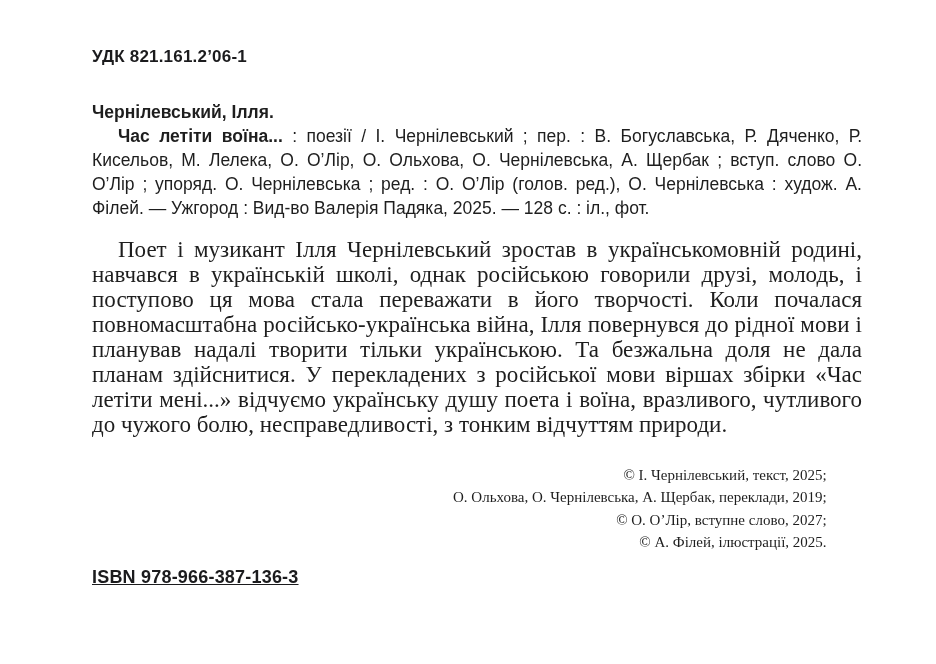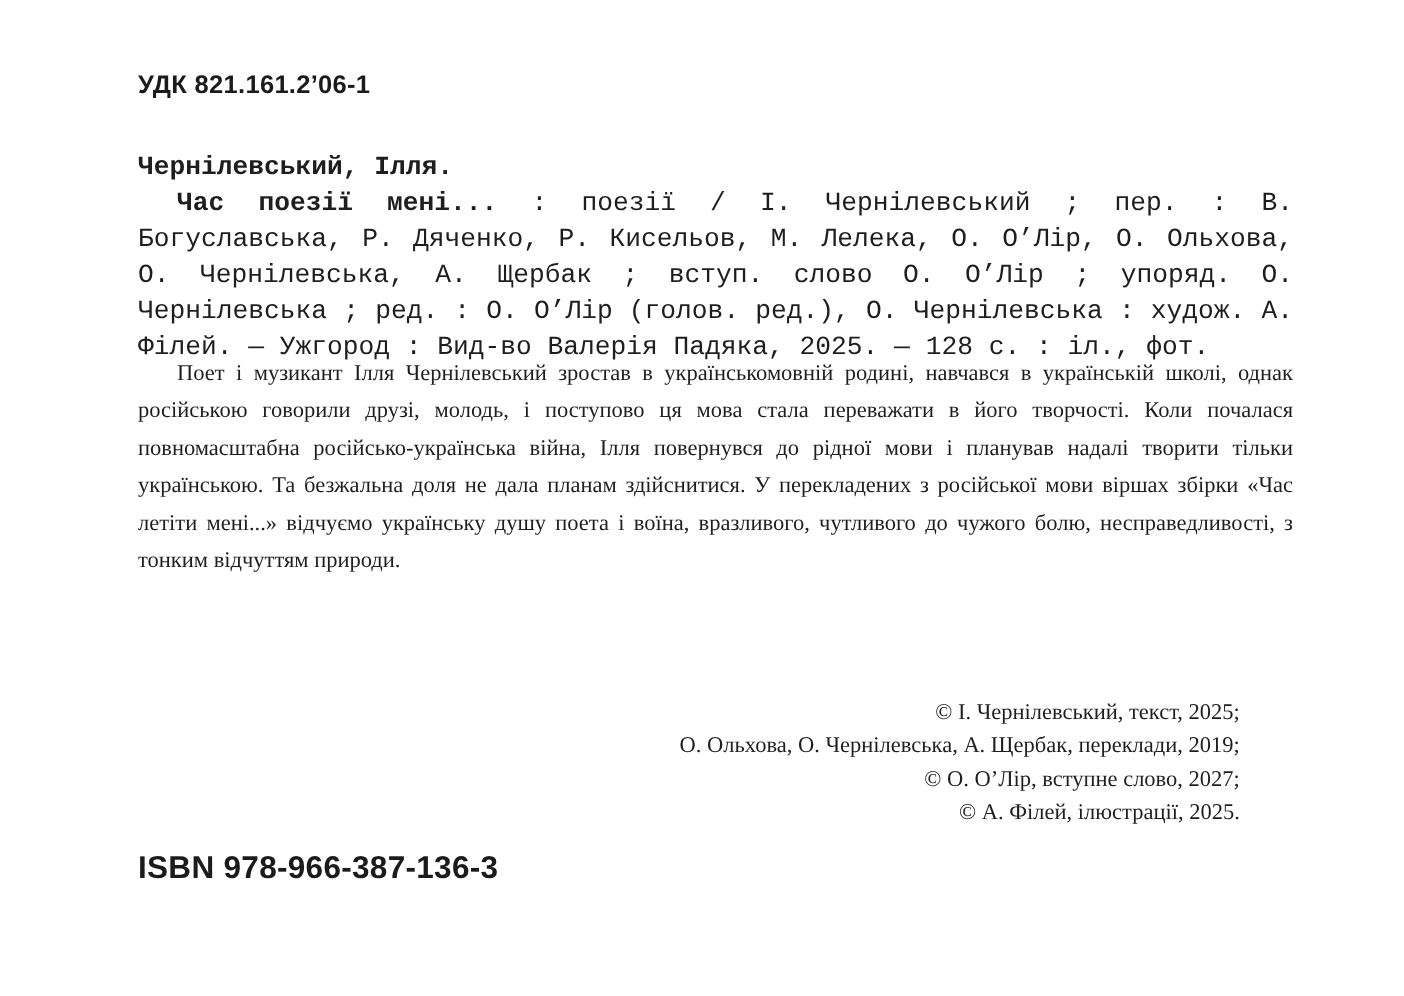--- a/index.html
+++ b/index.html
@@ -27,21 +27,21 @@
     line-height: 21px;
     letter-spacing: 0.2px;
     color: #1b1b1d;
   }
   
   .record-block {
     position: absolute;
     left: 92px;
     top: 100px;
     width: 770px;
-    font-family: Liberation Mono, monospace;
+    font-family: Liberation Sans, sans-serif;
     font-size: 17.5px;
     line-height: 24px;
     color: #1e1e1e;
   }
   .author-heading {
     font-weight: bold;
     margin: 0;
   }
   .biblio {
     margin: 0;
@@ -50,21 +50,21 @@
   }
   .biblio b { font-weight: bold; }
   
   .annotation {
     position: absolute;
     left: 92px;
     top: 237px;
     width: 770px;
     margin: 0;
     font-family: "Liberation Serif", serif;
-    font-size: 15px;
+    font-size: 23px;
     line-height: 25px;
     text-align: justify;
     text-indent: 26px;
     color: #1e1e1e;
   }
   
   .copyrights {
     position: absolute;
     left: 435px;
     top: 464px;
@@ -78,37 +78,38 @@
   .copyright-line.cont {
     padding-left: 18px;
   }
   
   .isbn {
     position: absolute;
     left: 92px;
     top: 567px;
     font-family: "Liberation Sans", sans-serif;
     font-weight: bold;
-    font-size: 21px;
+    font-size: 18px;
     letter-spacing: 0.2px;
     color: #1b1b1d;
+    text-decoration: underline;
   }
 </style>
 </head>
 <body>
 
 <div class="page">
 
   <div class="codes">
     <div>УДК 821.161.2’06-1</div>
   </div>
 
   <div class="record-block">
     <p class="author-heading">Чернілевський, Ілля.</p>
-    <p class="biblio"><b>Час поезії мені...</b><span> : поезії / І. Чернілевський ; пер. : В. Богуславська, Р. Дяченко, Р. Кисельов, М. Лелека, О. О’Лір, О. Ольхова, О. Чернілевська, А. Щербак ; вступ. слово О. О’Лір ; упоряд. О. Чернілевська ; ред. : О. О’Лір (голов. ред.), О. Чернілевська : худож. А. Філей. — Ужгород : Вид-во Валерія Падяка, 2025. — 128 с. : іл., фот.</span></p>
+    <p class="biblio"><b>Час летіти воїна...</b><span> : поезії / І. Чернілевський ; пер. : В. Богуславська, Р. Дяченко, Р. Кисельов, М. Лелека, О. О’Лір, О. Ольхова, О. Чернілевська, А. Щербак ; вступ. слово О. О’Лір ; упоряд. О. Чернілевська ; ред. : О. О’Лір (голов. ред.), О. Чернілевська : худож. А. Філей. — Ужгород : Вид-во Валерія Падяка, 2025. — 128 с. : іл., фот.</span></p>
   </div>
 
   <p class="annotation">Поет і музикант Ілля Чернілевський зростав в українськомовній родині, навчався в українській школі, однак російською говорили друзі, молодь, і поступово ця мова стала переважати в його творчості. Коли почалася повномасштабна російсько-українська війна, Ілля повернувся до рідної мови і планував надалі творити тільки українською. Та безжальна доля не дала планам здійснитися. У перекладених з російської мови віршах збірки «Час летіти мені...» відчуємо українську душу поета і воїна, вразливого, чутливого до чужого болю, несправедливості, з тонким відчуттям природи.</p>
 
   <div class="copyrights">
     <div class="copyright-line">© І. Чернілевський, текст, 2025;</div>
     <div class="copyright-line cont">О. Ольхова, О. Чернілевська, А. Щербак, переклади, 2019;</div>
     <div class="copyright-line">© О. О’Лір, вступне слово, 2027;</div>
     <div class="copyright-line">© А. Філей, ілюстрації, 2025.</div>
   </div>

